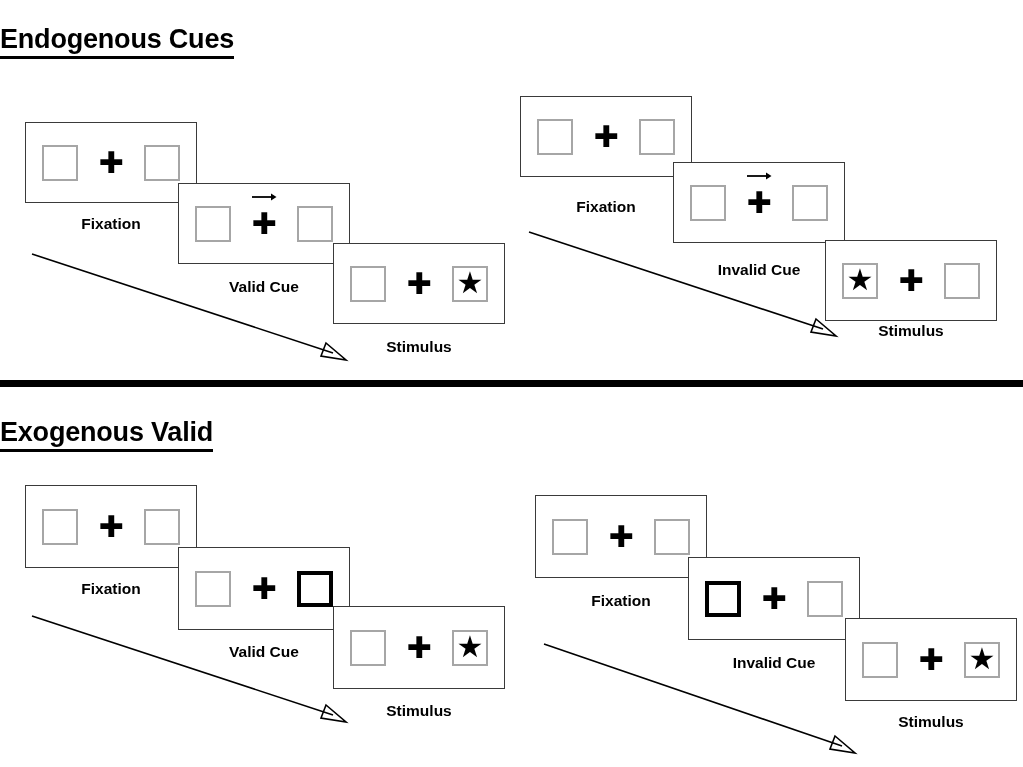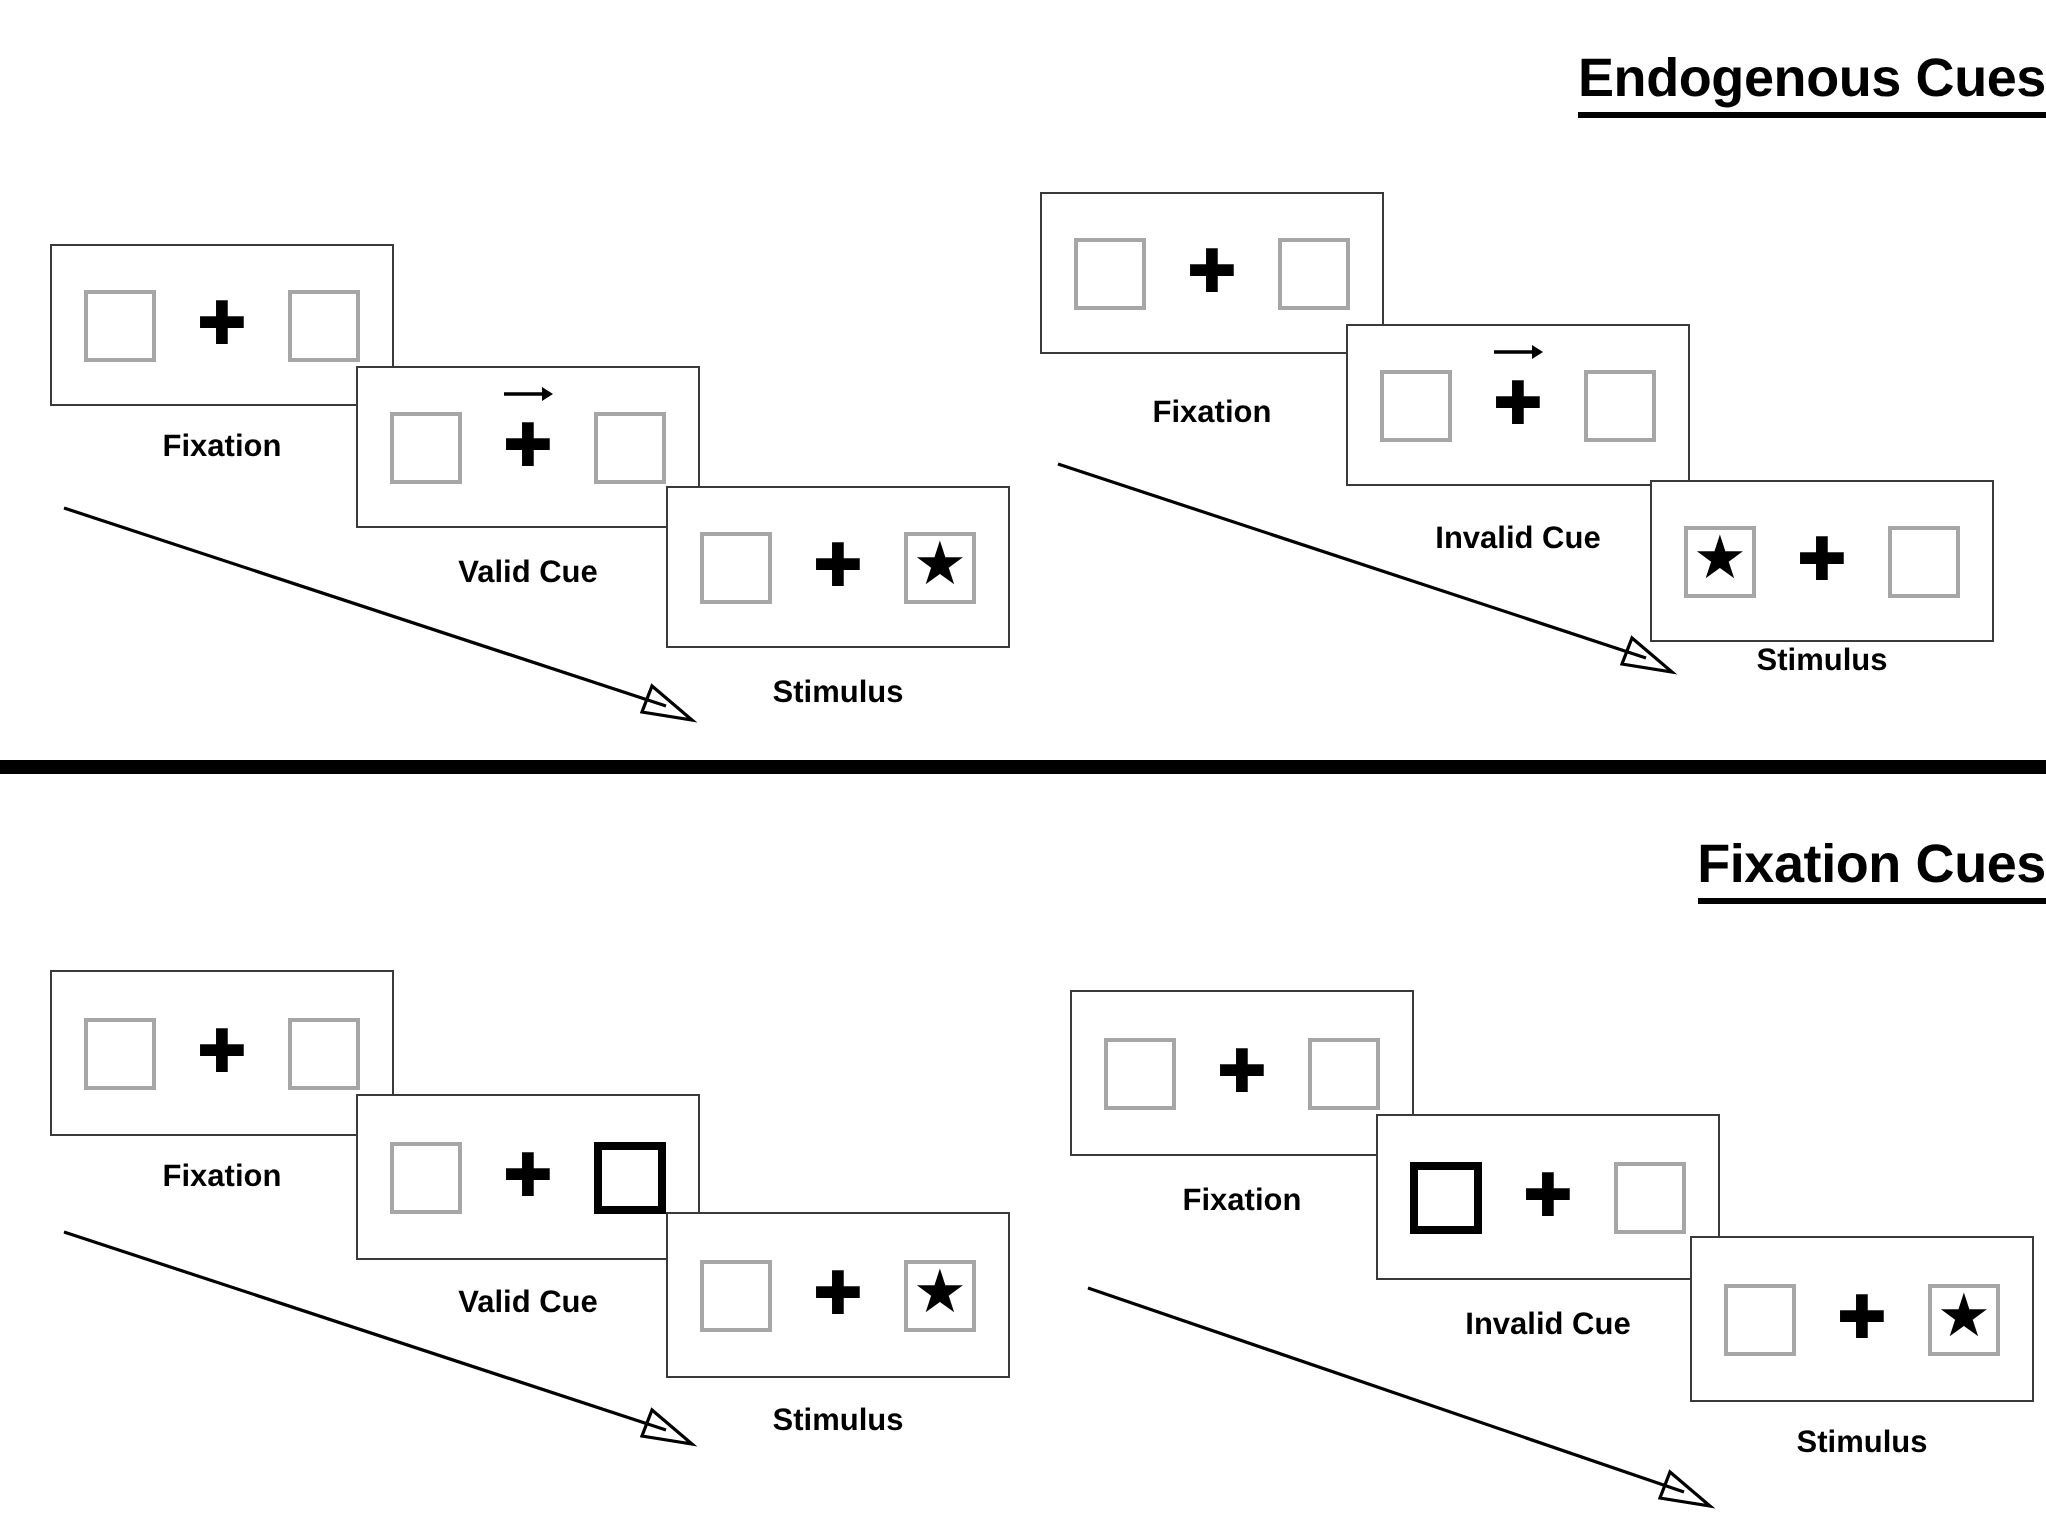--- a/index.html
+++ b/index.html
@@ -14,21 +14,21 @@
     position: relative;
     overflow: hidden;
     font-family: "Liberation Sans", sans-serif;
     color: #000000;
   }
 
   
   .section-title {
     position: absolute;
     width: 100%;
-    text-align: right;
+    text-align: left;
     font-size: 27px;
     font-weight: bold;
     letter-spacing: -0.2px;
     color: #000;
   }
   .section-title span {
     border-bottom: 3px solid #000;
     padding-bottom: 2px;
   }
   #title-endogenous { top: 24px; left: 0; }
@@ -240,21 +240,21 @@
 <div class="caption" style="left:825px; top:322px; width:172px;">Stimulus</div>
 
 <svg class="flow-arrow" style="left:525px; top:226px; width:320px; height:120px;" viewBox="0 0 320 120">
   <line x1="4" y1="6" x2="298" y2="103" stroke="#000" stroke-width="1.6"></line>
   <path d="M291 93 L311 110 L286 106 Z" fill="none" stroke="#000" stroke-width="1.6" stroke-linejoin="miter"></path>
 </svg>
 
 <div class="divider" id="section-divider"></div>
 
 <div class="section-title" id="title-exogenous">
-  <span>Fixation Cues</span>
+  <span>Exogenous Valid</span>
 </div>
 
 <div class="panel" style="left:25px; top:485px; width:172px; height:83px;">
   <div class="panel-inner">
     <div class="pbox empty" style="margin-right:16px;">
       
     </div>
     <div class="plus">
       <span class="plus-glyph">✚</span>
     </div>

